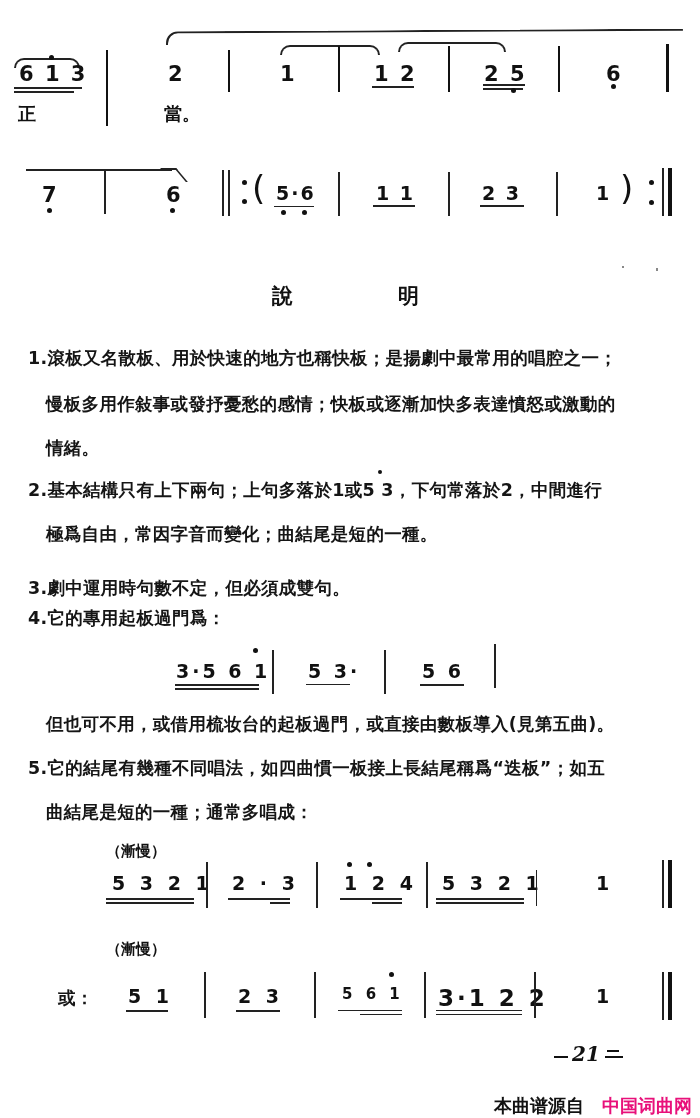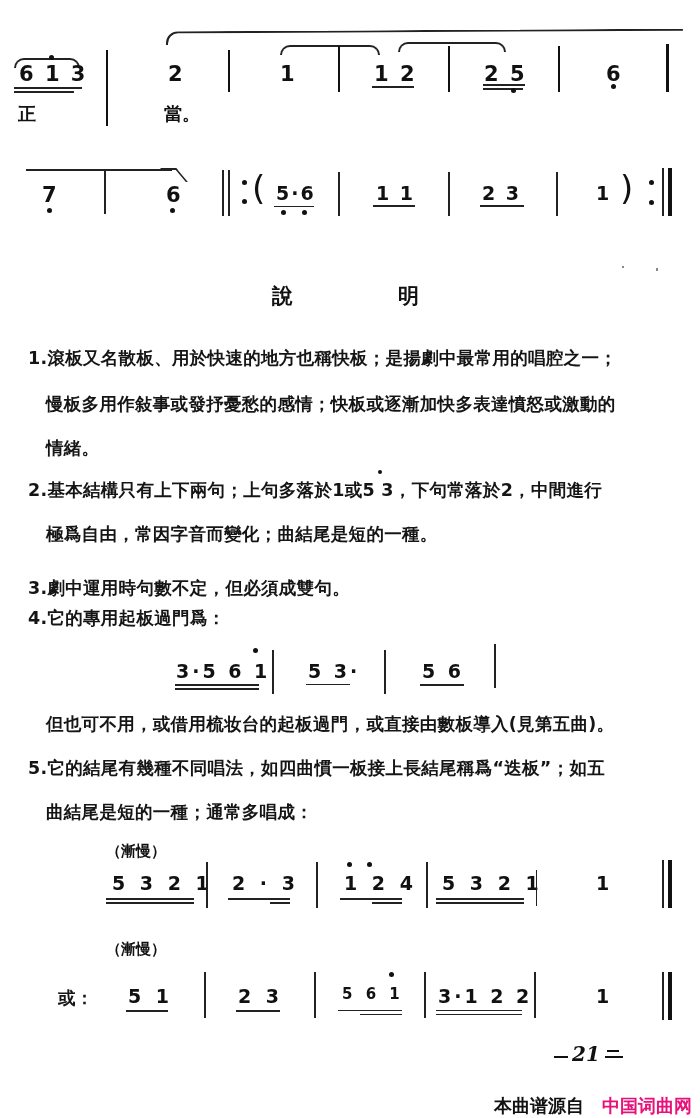--- a/index.html
+++ b/index.html
@@ -201,21 +201,21 @@
   <span class="num" style="left:238px; top:985px; font-size:19px; letter-spacing:4px;">2 3</span>
   <div class="ul" style="left:236px; top:1010px; width:44px;"></div>
   <div class="thinbar" style="left:314px; top:972px; height:46px;"></div>
 
   <span class="num" style="left:342px; top:985px; font-size:15px; letter-spacing:4px;">5 6 1</span>
   <div class="dot" style="left:389px; top:972px;"></div>
   <div class="ul" style="left:338px; top:1010px; width:64px; height:1px;"></div>
   <div class="ul" style="left:360px; top:1014px; width:42px; height:1px;"></div>
   <div class="thinbar" style="left:424px; top:972px; height:46px;"></div>
 
-  <span class="num" style="left:438px; top:985px; font-size:19px; letter-spacing:3px;">3·1 2 2</span>
+  <span class="num" style="left:438px; top:985px; font-size:23px; letter-spacing:3px;">3·1 2 2</span>
   <div class="ul" style="left:436px; top:1010px; width:86px; height:1px;"></div>
   <div class="ul" style="left:436px; top:1014px; width:86px; height:1px;"></div>
   <div class="thinbar" style="left:534px; top:972px; height:46px;"></div>
 
   <span class="num" style="left:596px; top:985px; font-size:19px;">1</span>
   <div class="thinbar" style="left:662px; top:972px; height:48px;"></div>
   <div class="bar" style="left:668px; top:972px; height:48px; width:4px;"></div>
 </div>
 
 <div>

